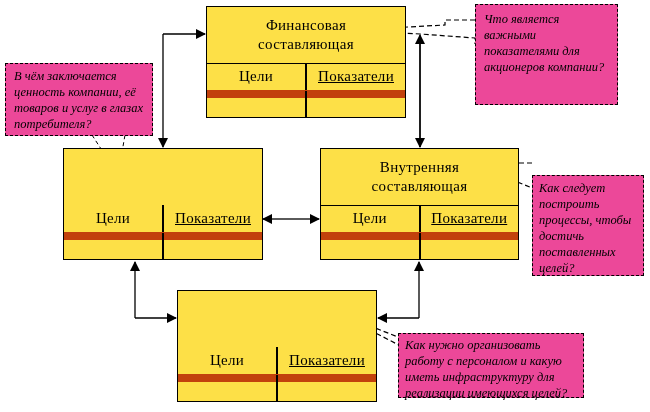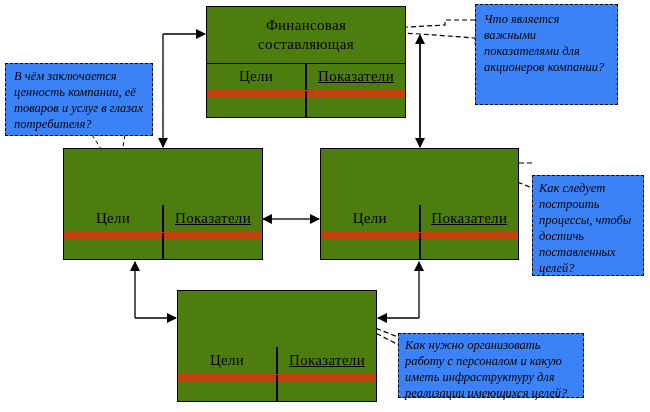--- a/index.html
+++ b/index.html
@@ -1,25 +1,25 @@
 <!DOCTYPE html>
 <html><head>
 <meta charset="utf-8">
 <style>
   html, body { margin:0; padding:0; background:#ffffff; }
   body { width:650px; height:412px; position:relative; overflow:hidden; font-family:"Liberation Serif", "DejaVu Serif", serif; color:#000; }
   svg#lines { position:absolute; left:0; top:0; width:650px; height:412px; }
-  .box { position:absolute; border:1.5px solid #000; background:#4d7c0f; box-sizing:border-box; }
+  .box { position:absolute; border:1.5px solid #000; background:#fde047; box-sizing:border-box; }
   .box .head { position:absolute; left:0; right:0; top:0; height:56px; display:flex; align-items:center; justify-content:center; text-align:center; font-size:15px; line-height:19px; letter-spacing:0.3px; border-bottom:1.5px solid #000; }
   .box .row { position:absolute; left:0; right:0; height:27px; display:flex; }
   .box .row.r1 { top:56px; border-bottom:8px solid #c2410c; }
   .box .row.r2 { top:84px; height:26px; }
   .box .cell { flex:1; display:flex; align-items:center; justify-content:center; font-size:15px; letter-spacing:0.3px; }
   .box .cell + .cell { border-left:2.5px solid #000;text-decoration:underline; }
-  .callout { position:absolute; border:1.5px dashed #000; background:#3b82f6; box-sizing:border-box; font-family:"Liberation Serif", "DejaVu Serif", serif; font-style:italic; font-size:12.5px; line-height:16px; padding:6px 8px; }
+  .callout { position:absolute; border:1.5px dashed #000; background:#ec4899; box-sizing:border-box; font-family:"Liberation Serif", "DejaVu Serif", serif; font-style:italic; font-size:12.5px; line-height:16px; padding:6px 8px; }
 </style>
 </head>
 <body>
 
 <svg id="lines" viewBox="0 0 650 412">
   <defs>
     <marker id="ah" markerWidth="10" markerHeight="10" refX="9" refY="5" orient="auto" markerUnits="userSpaceOnUse">
       <path d="M0,0 L10,5 L0,10 z" fill="#000"></path>
     </marker>
   </defs>
@@ -75,20 +75,21 @@
     <div class="cell">Цели</div>
     <div class="cell">Показатели</div>
   </div>
   <div class="row r2">
     <div class="cell"></div>
     <div class="cell"></div>
   </div>
 </div>
 
 <div class="box" style="left:320px; top:148px; width:199px; height:112px;">
+  <div class="head" style="padding:0 30px;">Внутренняя составляющая</div>
   <div class="row r1">
     <div class="cell">Цели</div>
     <div class="cell">Показатели</div>
   </div>
   <div class="row r2">
     <div class="cell"></div>
     <div class="cell"></div>
   </div>
 </div>
 

